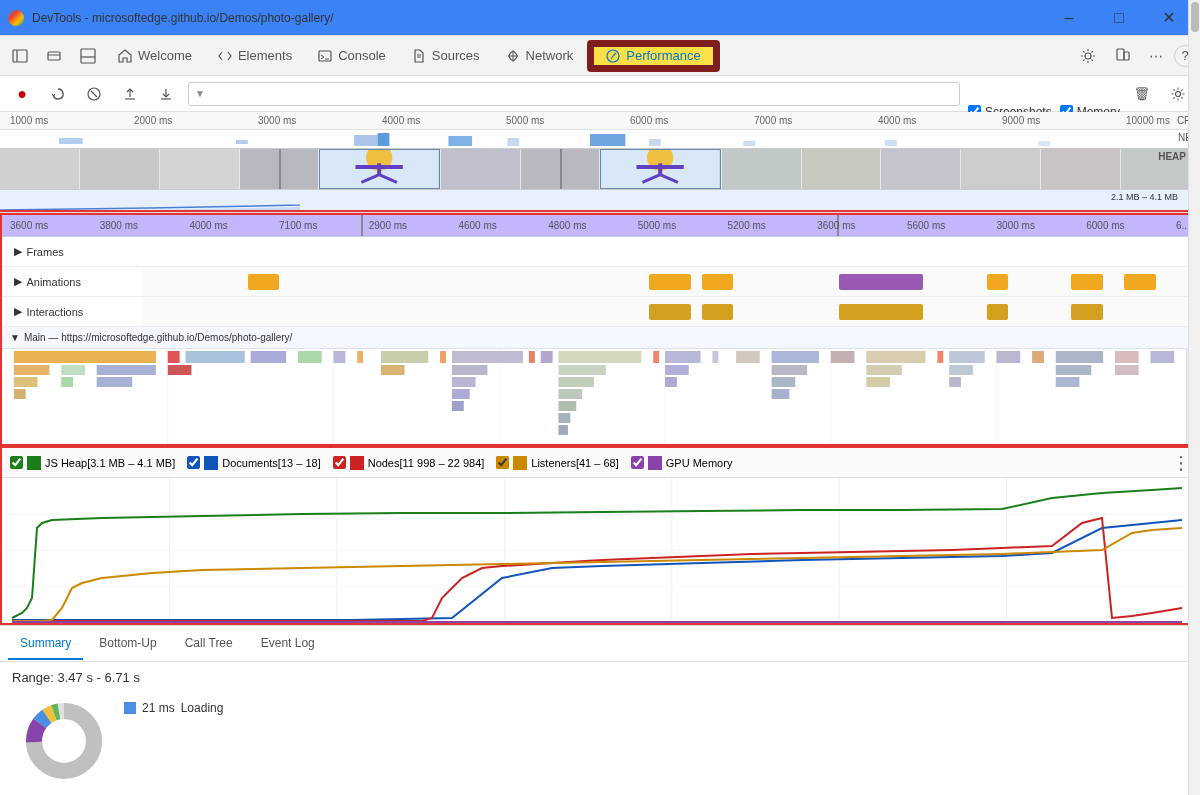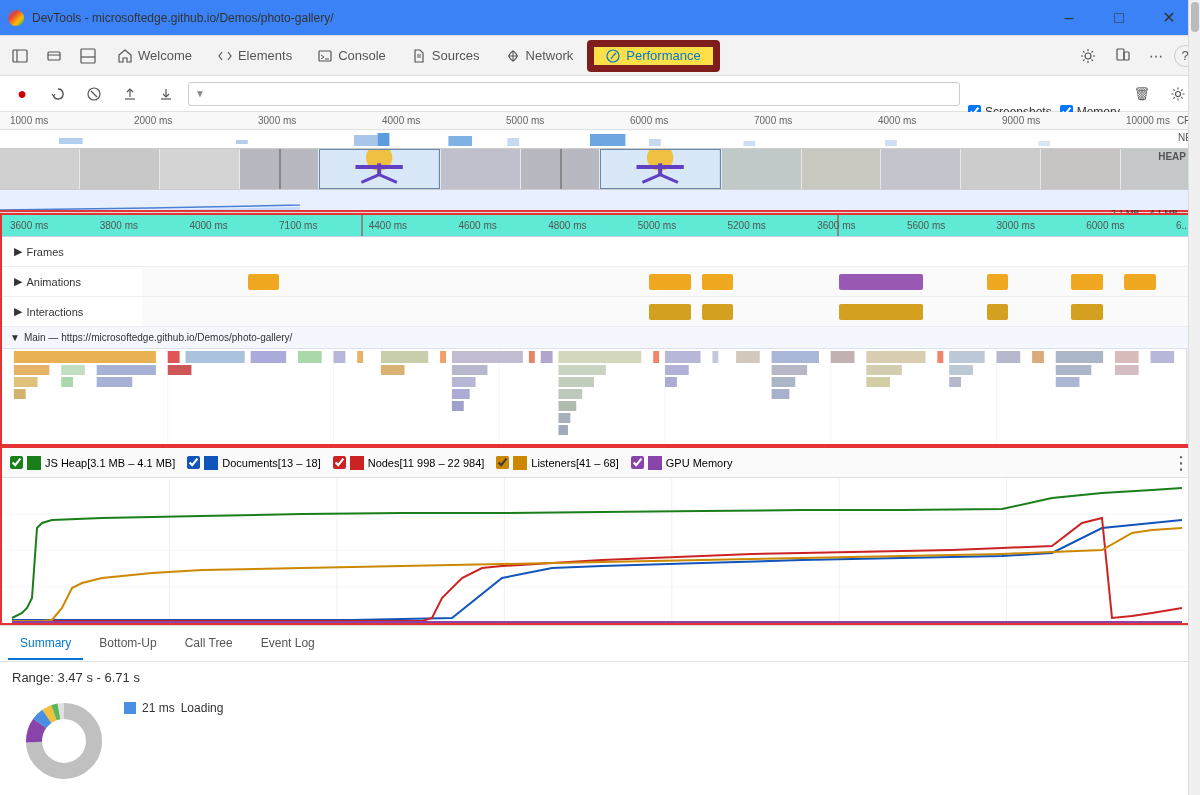--- a/index.html
+++ b/index.html
@@ -302,36 +302,36 @@
     </div>
 
     <div style="position:absolute; right:14px; top:2px; font-size:10px; color:#555; font-weight:bold;">HEAP</div>
   </div>
 
   <div style="height:22px; background:#e8f0ff; position:relative; border-bottom:2px solid #e53333;">
     <svg style="position:absolute; left:0; top:0; width:calc(100%-20px); height:100%;">
       <polyline points="0,20 150,18 300,15 420,8 500,6 620,5 740,5 900,5 1050,5 1180,5" fill="none" stroke="#4a7fd4" stroke-width="1.5"></polyline>
       <polygon points="0,22 150,20 300,17 420,10 500,8 620,7 740,7 900,7 1050,7 1180,7 1180,22" fill="rgba(100,150,220,0.25)"></polygon>
     </svg>
-    <div style="position:absolute; right:22px; top:18px; font-size:9px; color:#333;">2.1 MB – 4.1 MB</div>
+    <div style="position:absolute; right:22px; top:2px; font-size:9px; color:#333;">2.1 MB – 4.1 MB</div>
   </div>
 </div>
 
 <div style="border:2px solid #e53333; margin:0; position:relative;">
 
-  <div style="height:22px; background:#5eead4; display:flex; align-items:center; padding:0 4px; font-size:10px; color:#555; position:relative; overflow:hidden; border-bottom:1px solid #c8d0f0;">
+  <div style="height:22px; background:#c4b5fd; display:flex; align-items:center; padding:0 4px; font-size:10px; color:#555; position:relative; overflow:hidden; border-bottom:1px solid #c8d0f0;">
 
     <div style="position:absolute; left:30%; top:0; bottom:0; width:2px; background:#888; cursor:ew-resize;"></div>
     <div style="position:absolute; right:30%; top:0; bottom:0; width:2px; background:#888; cursor:ew-resize;"></div>
     <div style="position:absolute; left:0; right:0; display:flex; justify-content:space-between; padding:0 8px; pointer-events:none;">
       <span>3600 ms</span>
         <span>3800 ms</span>
         <span>4000 ms</span>
         <span>7100 ms</span>
-      <span>4400 ms</span>
+      <span>2900 ms</span>
         <span>4600 ms</span>
         <span>4800 ms</span>
         <span>5000 ms</span>
       <span>5200 ms</span>
         <span>3600 ms</span>
         <span>5600 ms</span>
         <span>3000 ms</span>
       <span>6000 ms</span>
         <span>6...</span>
     </div>

